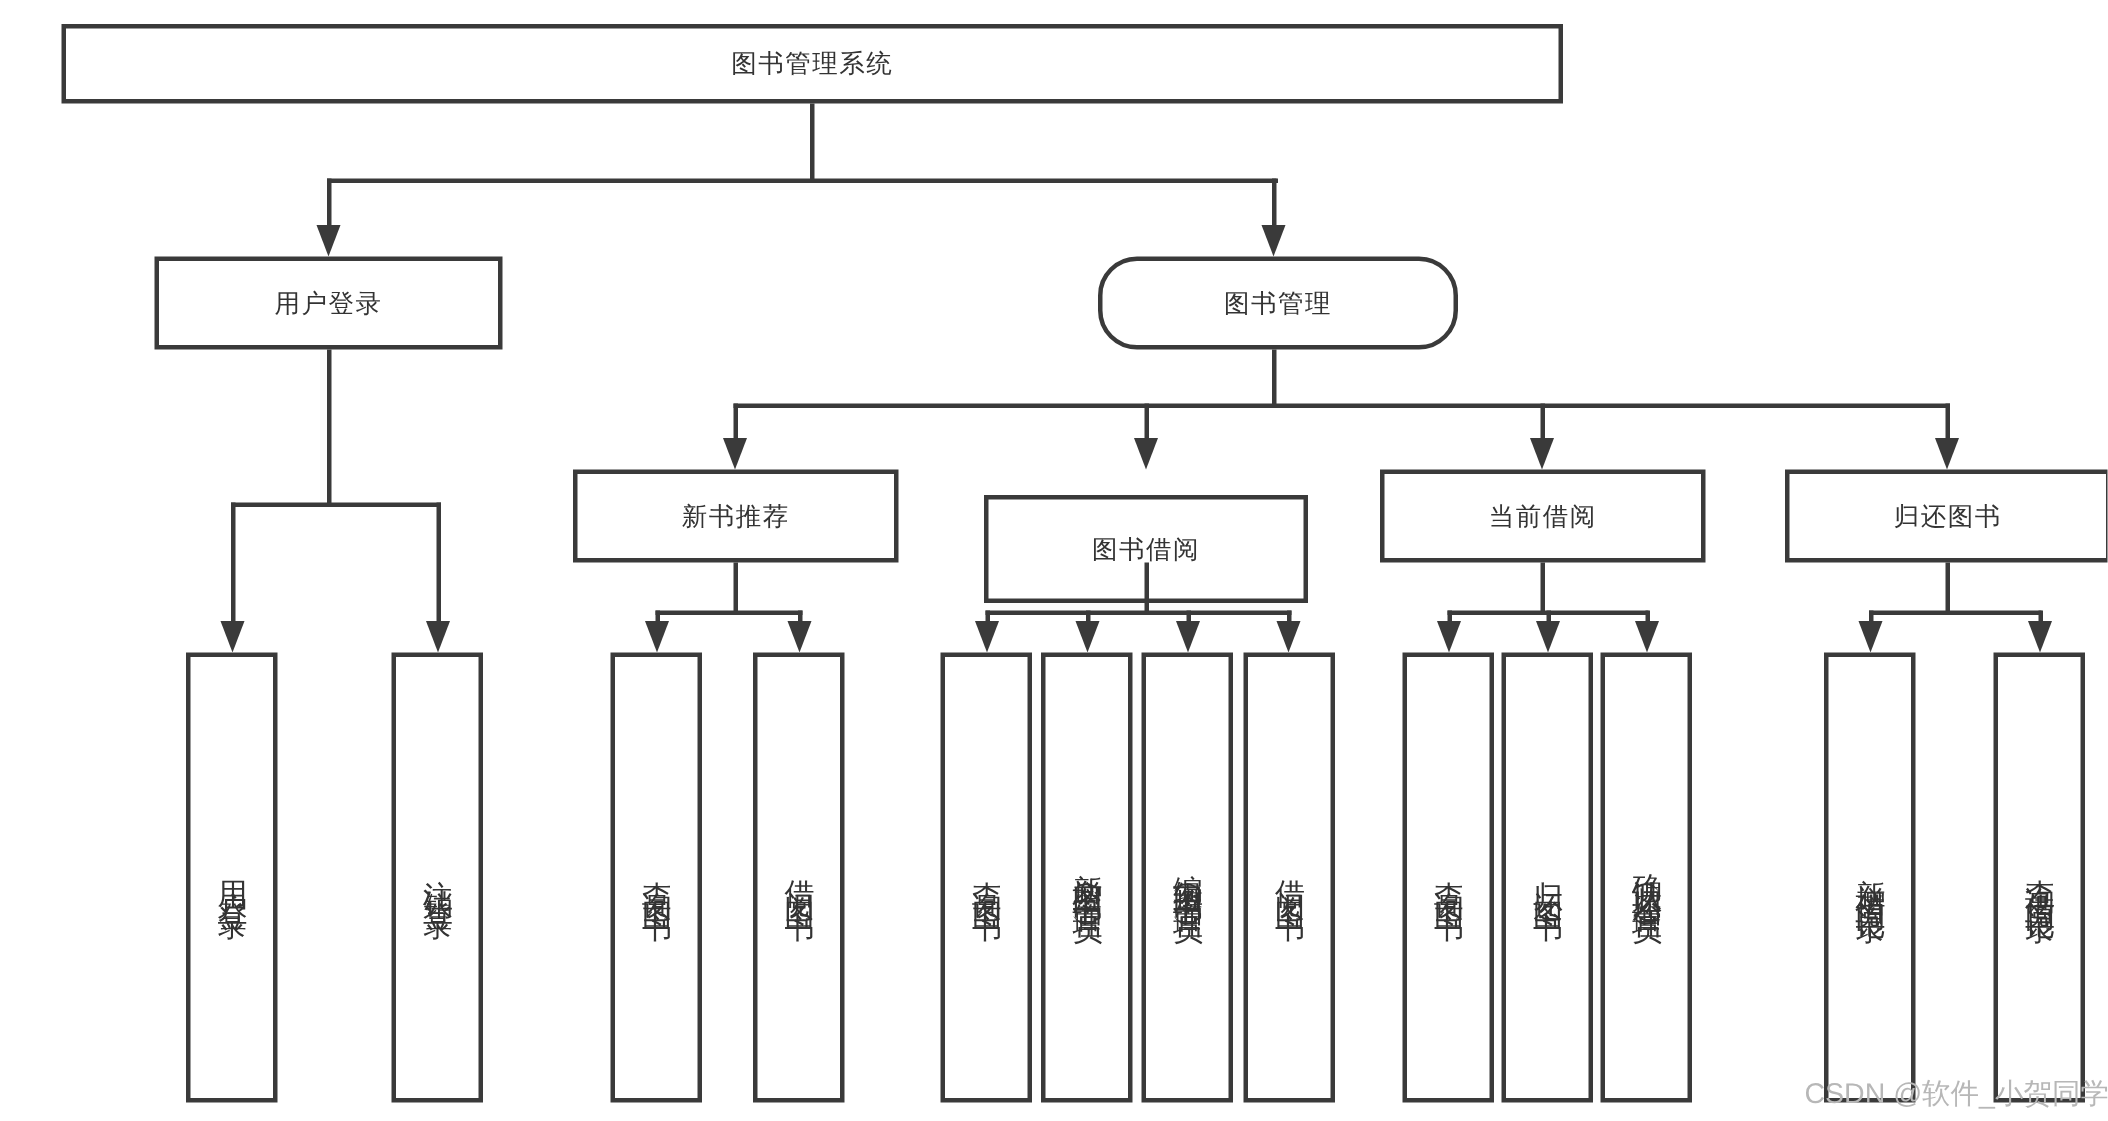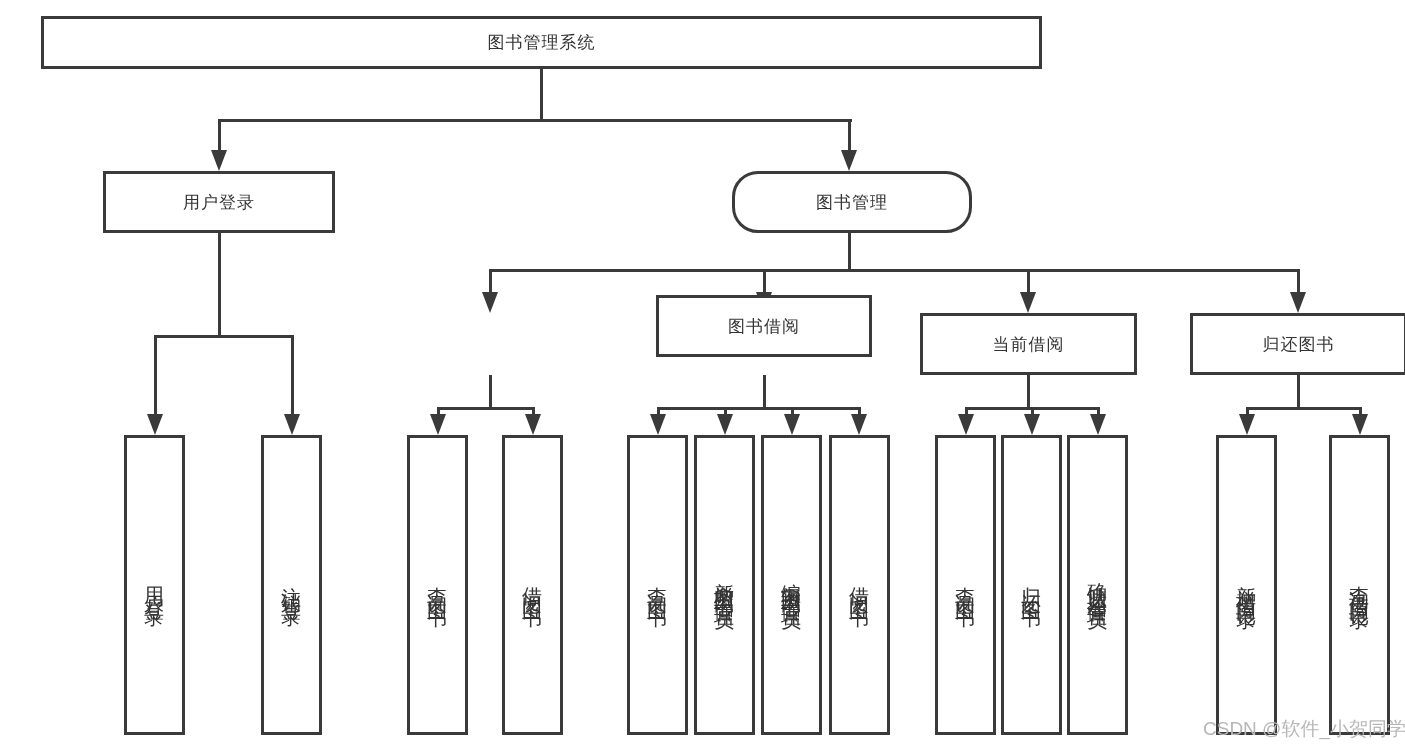--- a/index.html
+++ b/index.html
@@ -89,21 +89,24 @@
   <div class="hline" style="left:469px;top:269px;width:811px;"></div>
   <div class="vline" style="left:469px;top:269px;height:26px;"></div>
   <div class="arrow" style="left:462px;top:292px;"></div>
   <div class="vline" style="left:743px;top:269px;height:26px;"></div>
   <div class="arrow" style="left:736px;top:292px;"></div>
   <div class="vline" style="left:1007px;top:269px;height:26px;"></div>
   <div class="arrow" style="left:1000px;top:292px;"></div>
   <div class="vline" style="left:1277px;top:269px;height:26px;"></div>
   <div class="arrow" style="left:1270px;top:292px;"></div>
 
-  <div class="hbox" style="left:636px;top:295px;width:216px;height:62px;">
+  <div class="hbox" style="left:362px;top:313px;width:217px;height:62px;">
+    <span>新书推荐</span>
+  </div>
+  <div class="hbox" style="left:636px;top:330px;width:216px;height:72px;">
     <span>图书借阅</span>
   </div>
   <div class="hbox" style="left:900px;top:313px;width:217px;height:62px;">
     <span>当前借阅</span>
   </div>
   <div class="hbox" style="left:1170px;top:313px;width:217px;height:62px;">
     <span>归还图书</span>
   </div>
 
   <div class="vline" style="left:469px;top:375px;height:35px;"></div>

